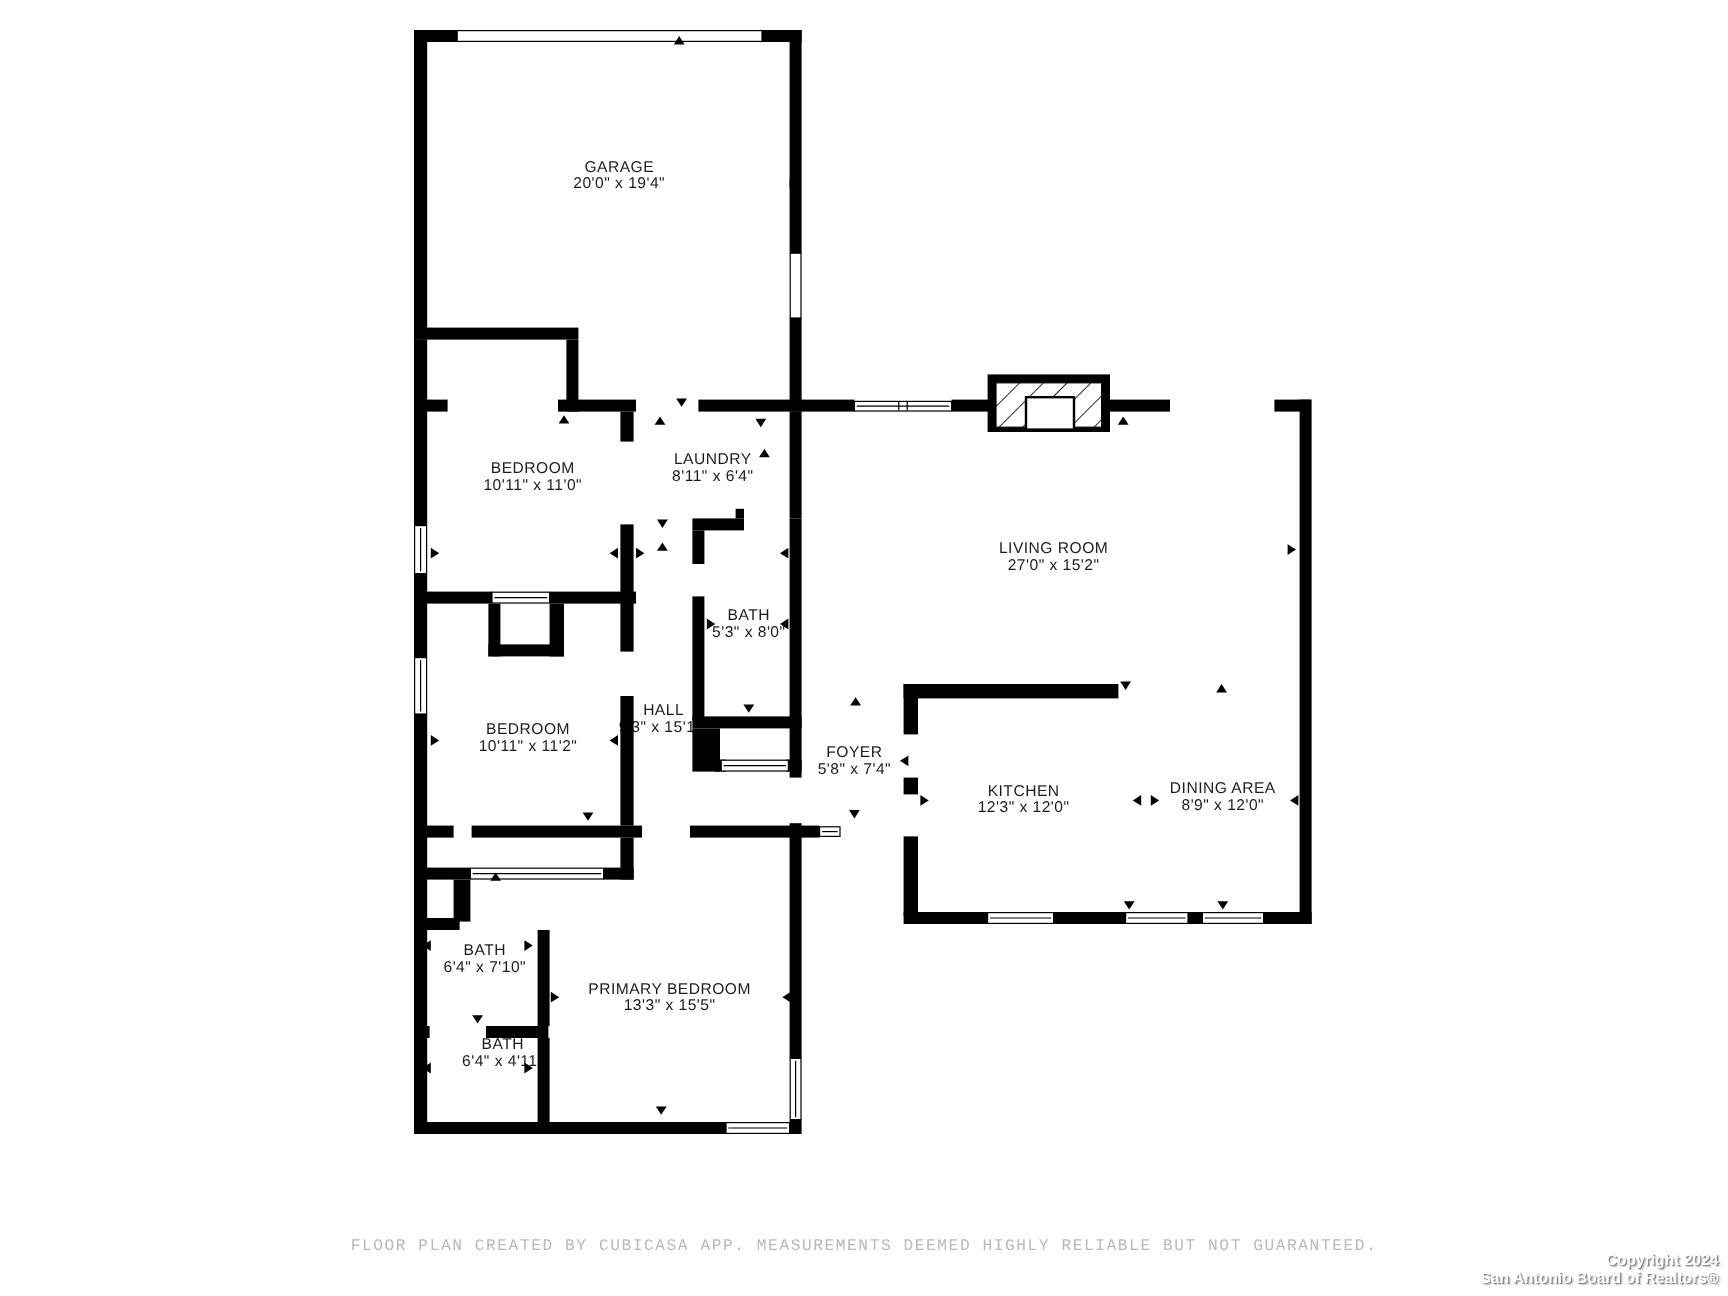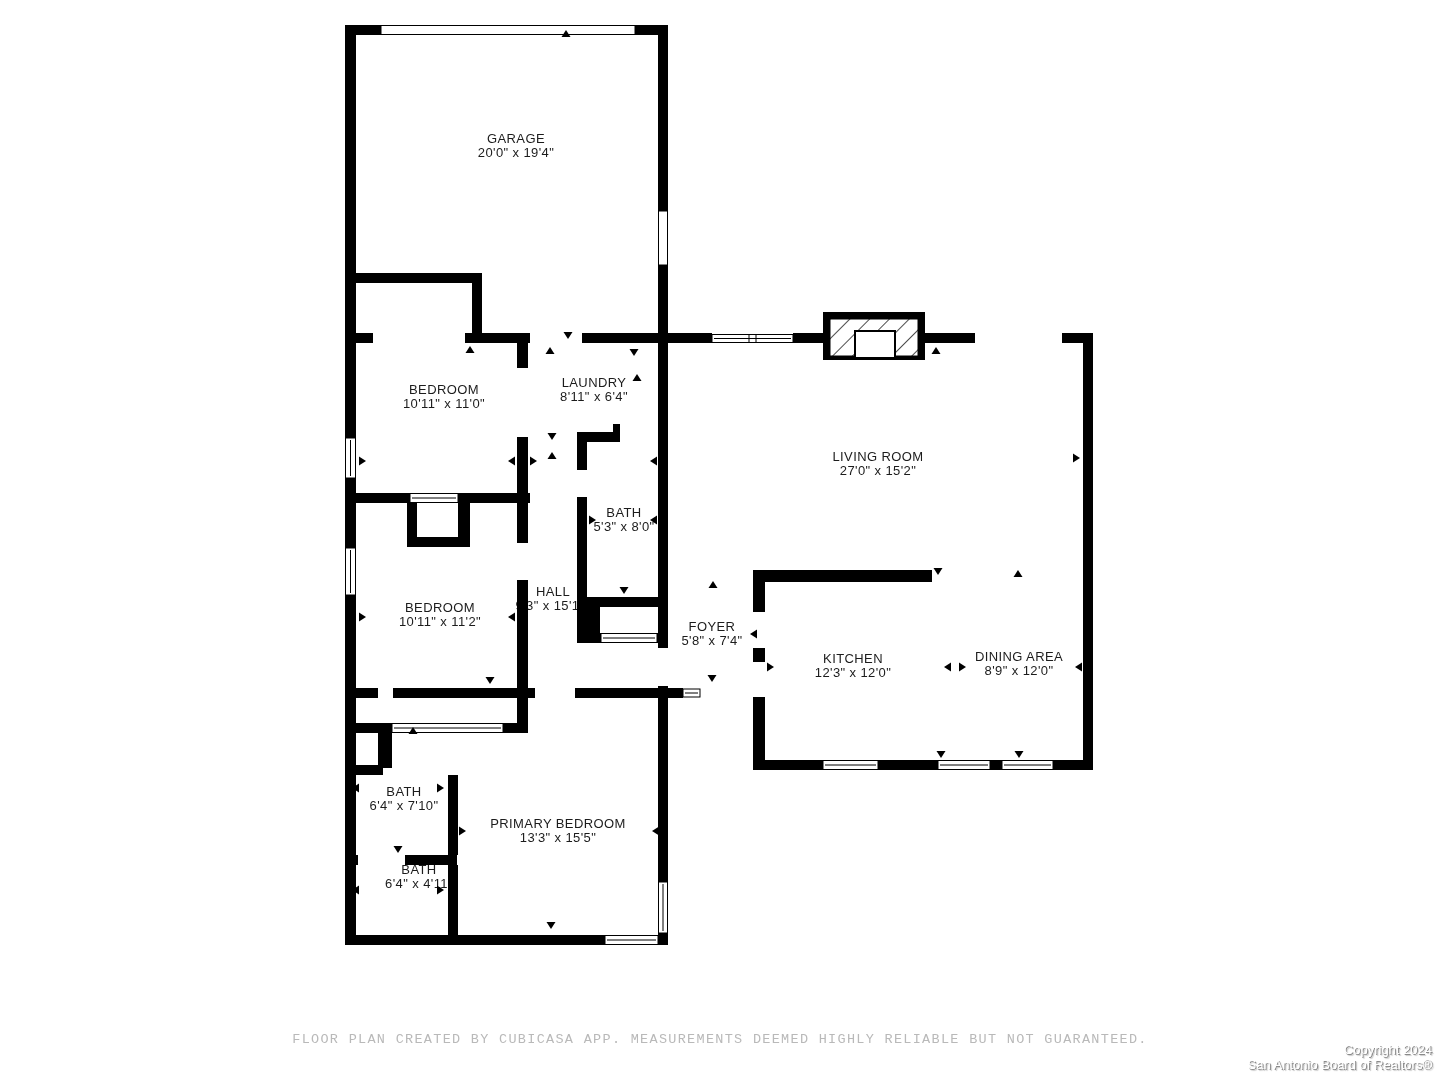--- a/index.html
+++ b/index.html
@@ -6,21 +6,21 @@
   .stage{position:relative;width:1440px;height:1056px;background:#fff;font-family:"Liberation Sans",sans-serif;}
   svg{position:absolute;left:0;top:0;}
   .w{fill:#000000;}
   .win{fill:#ffffff;stroke:#000000;stroke-width:1;}
   .winline{stroke:#000000;stroke-width:1;fill:none;}
   .mark{fill:#000000;}
   .room-name,.room-dims{font-family:"Liberation Sans",sans-serif;font-size:13px;fill:#1c1c1c;text-anchor:middle;letter-spacing:.4px;}
   .disclaimer{position:absolute;left:0;top:1032px;width:1440px;text-align:center;
     font-family:Liberation Mono, monospace;font-size:13.5px;color:#b9b9b9;letter-spacing:1.3px;}
   .watermark{position:absolute;right:8px;top:1042px;text-align:right;line-height:15px;
-    font-family:"Liberation Sans",sans-serif;font-size:13px;font-weight:normal;color:#ffffff;
+    font-family:"Liberation Sans",sans-serif;font-size:13px;font-weight:bold;color:#ffffff;
     text-shadow:1px 1px 0 #8a8a8a,2px 2px 1px #c9c9c9;}
 </style>
 </head>
 <body>
 
 <div class="stage">
 <svg width="1440" height="1080" viewBox="0 0 1440 1080">
   <defs>
     <pattern id="hatch" patternUnits="userSpaceOnUse" width="14" height="14" patternTransform="rotate(45)">
       <rect width="14" height="14" fill="#ffffff"></rect>

